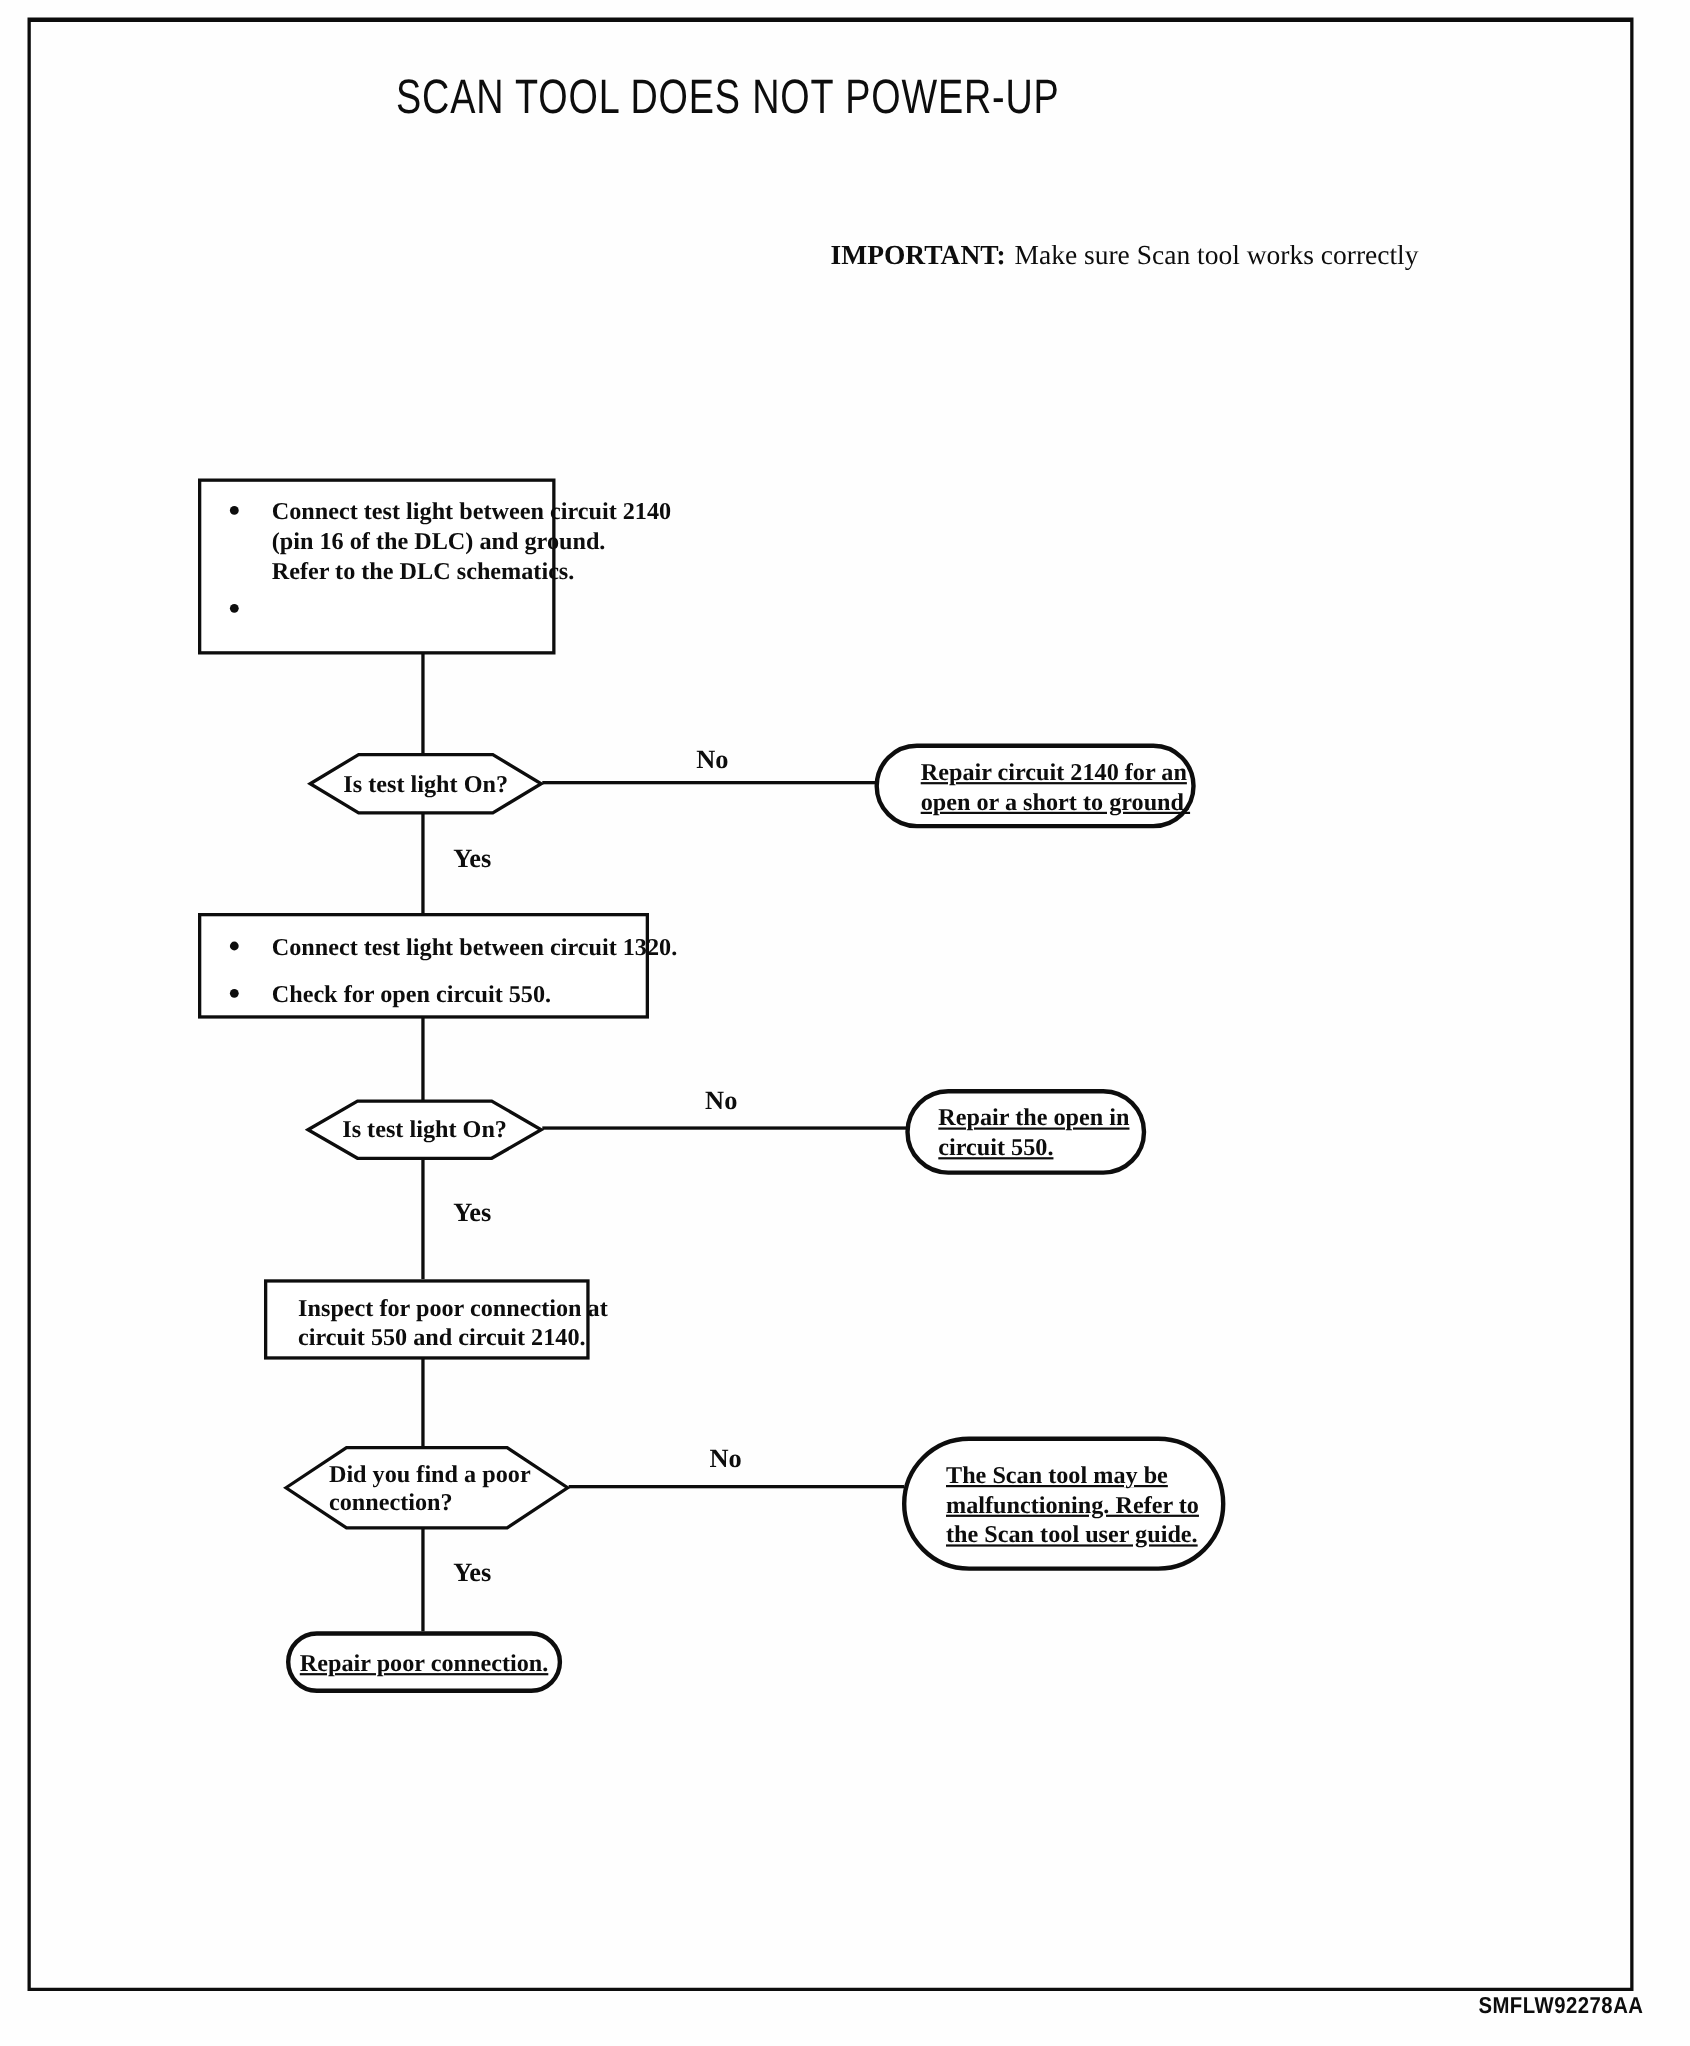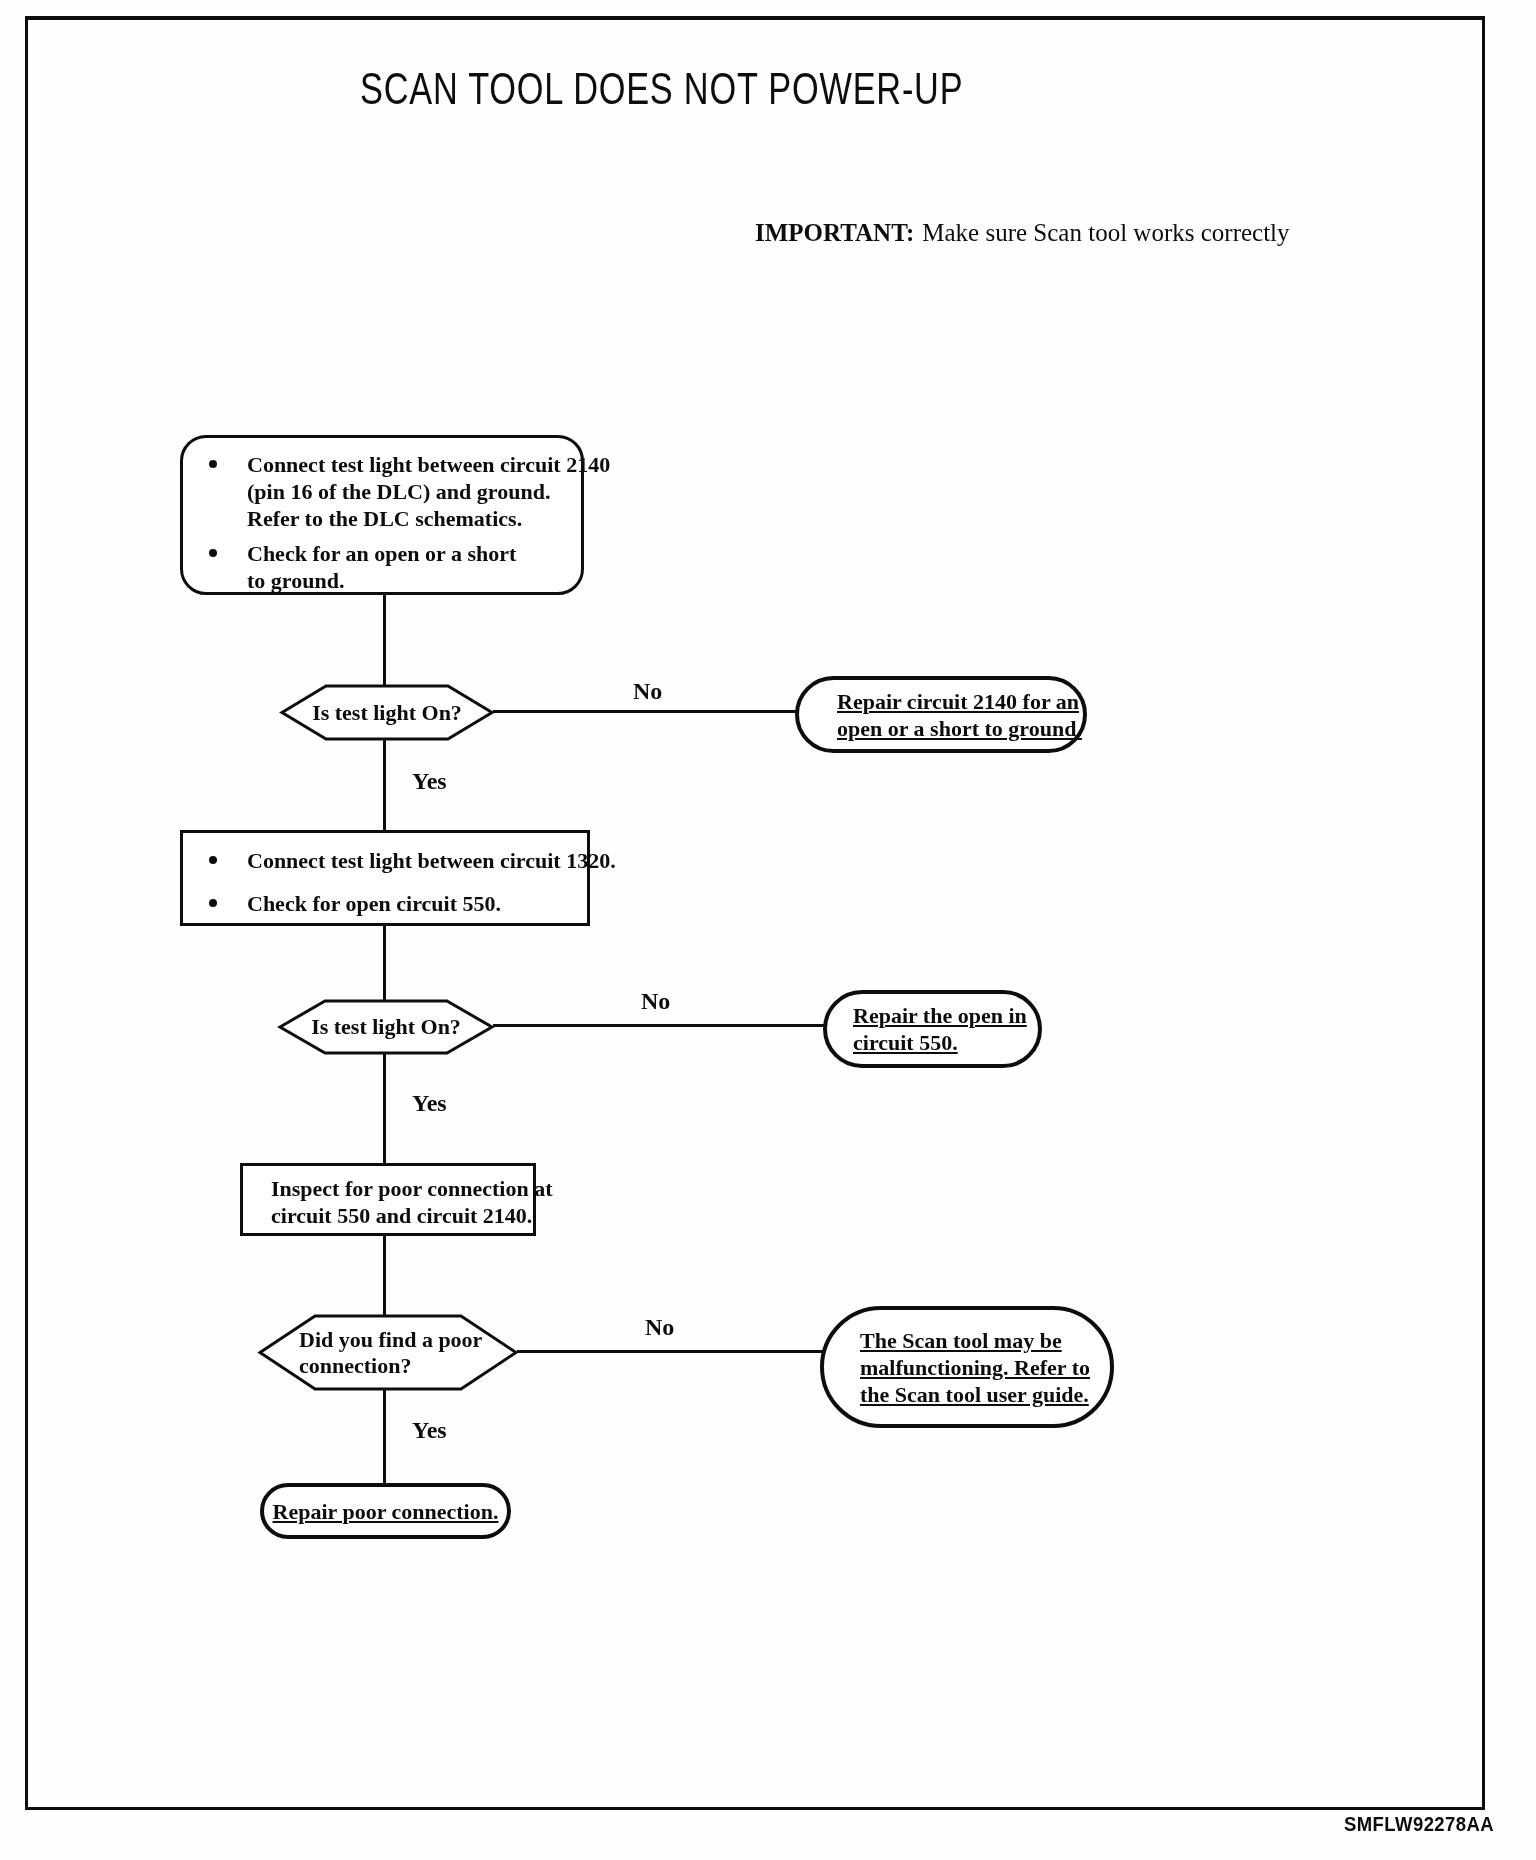--- a/index.html
+++ b/index.html
@@ -70,35 +70,31 @@
 <body>
 
 <div class="frame"></div>
 
 <div class="title">SCAN TOOL DOES NOT POWER-UP</div>
 
 <div class="important">
   <b>IMPORTANT:</b><span>Make sure Scan tool works correctly</span><br>
 </div>
 
-<div class="pbox" style="left:180px; top:435px; width:404px; height:160px; padding:13px 0 0 26px;border-radius:26px;">
+<div class="pbox" style="left:180px; top:435px; width:325px; height:160px; padding:13px 0 0 26px;">
   <div class="brow" style="margin-bottom:8px;">
     <span class="bdot"></span>
     <span class="txt">
       <div>Connect test light between circuit 2140</div>
       <div>(pin 16 of the DLC) and ground.</div>
       <div>Refer to the DLC schematics.</div>
     </span>
   </div>
   <div class="brow">
     <span class="bdot"></span>
-    <span class="txt">
-      <div>Check for an open or a short</div>
-      <div>to ground.</div>
-    </span>
   </div>
 </div>
 
 <div class="vline" style="left:383px; top:594px; width:3px; height:92px;"></div>
 
 <div class="hexwrap" style="left:279px; top:684px; width:216px; height:57px;">
   <svg width="216" height="57" viewBox="0 0 216 57">
     <polygon points="3,28.5 47,2 169,2 213,28.5 169,55 47,55" fill="#fff" stroke="#0d0d0d" stroke-width="3"></polygon>
   </svg>
   <div class="hextxt">Is test light On?</div>

